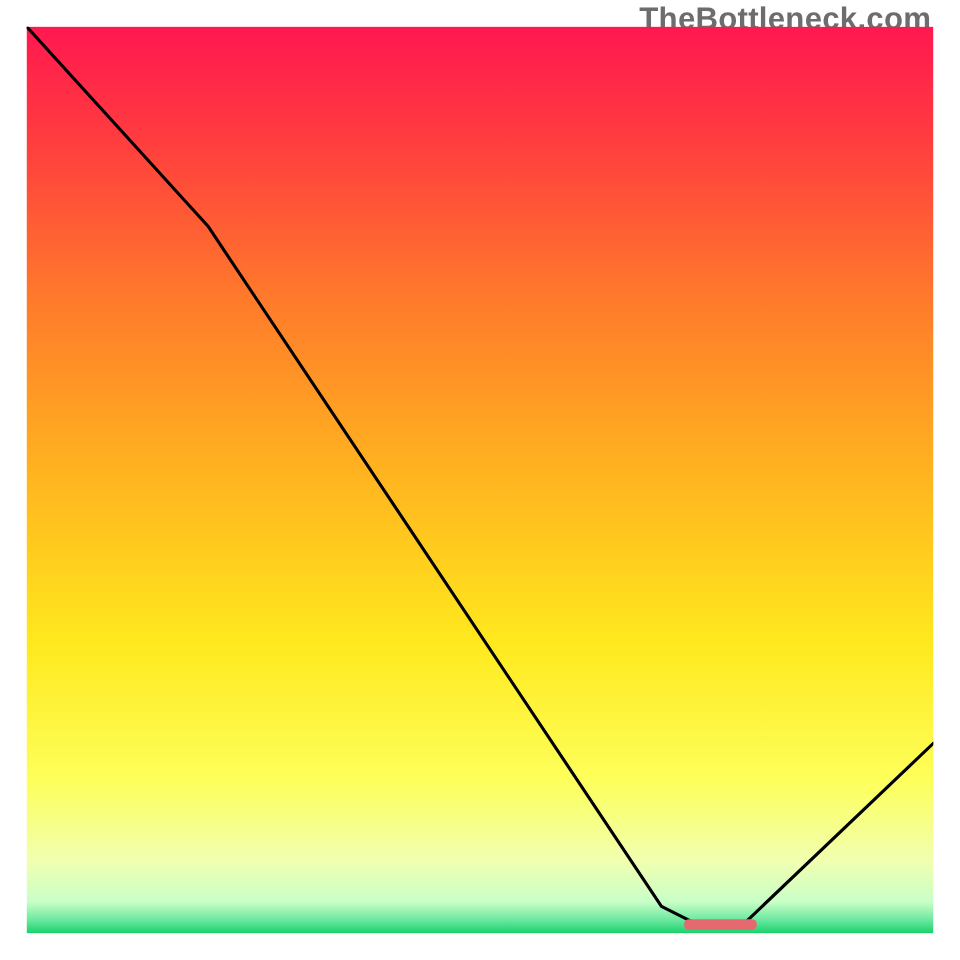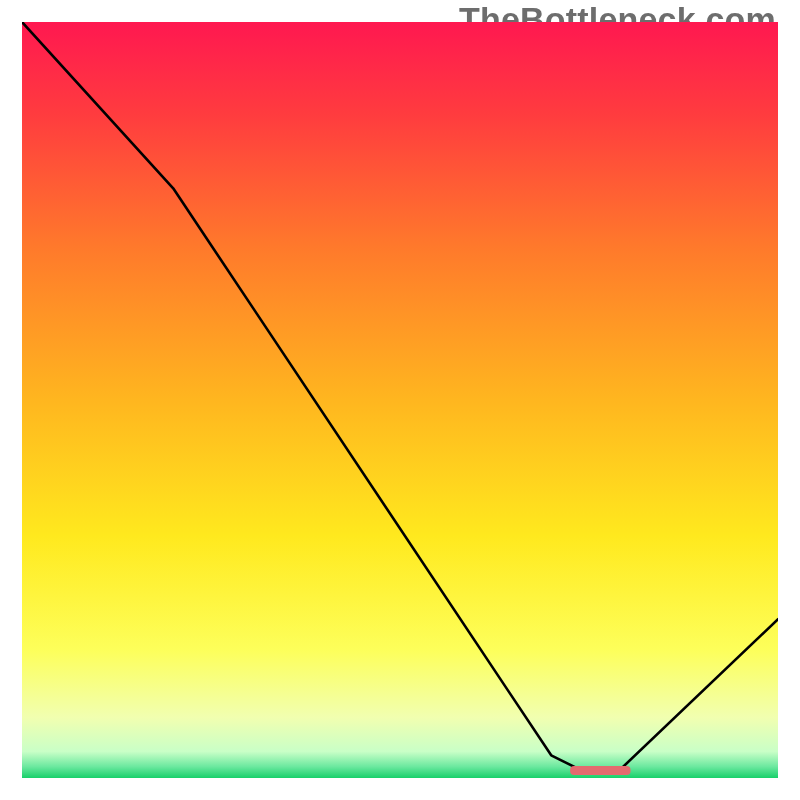--- a/index.html
+++ b/index.html
@@ -20,21 +20,21 @@
     left: 22px;
     top: 22px;
     width: 756px;
     height: 756px;
     overflow: hidden;
   }
   .watermark {
     position: absolute;
     top: 0px;
     right: 24px;
-    font-size: 34px;
+    font-size: 26px;
     font-weight: 600;
     color: #6d6d6d;
     letter-spacing: 0.2px;
   }
   svg {
     display: block;
   }
 </style>
 </head>
 <body>

